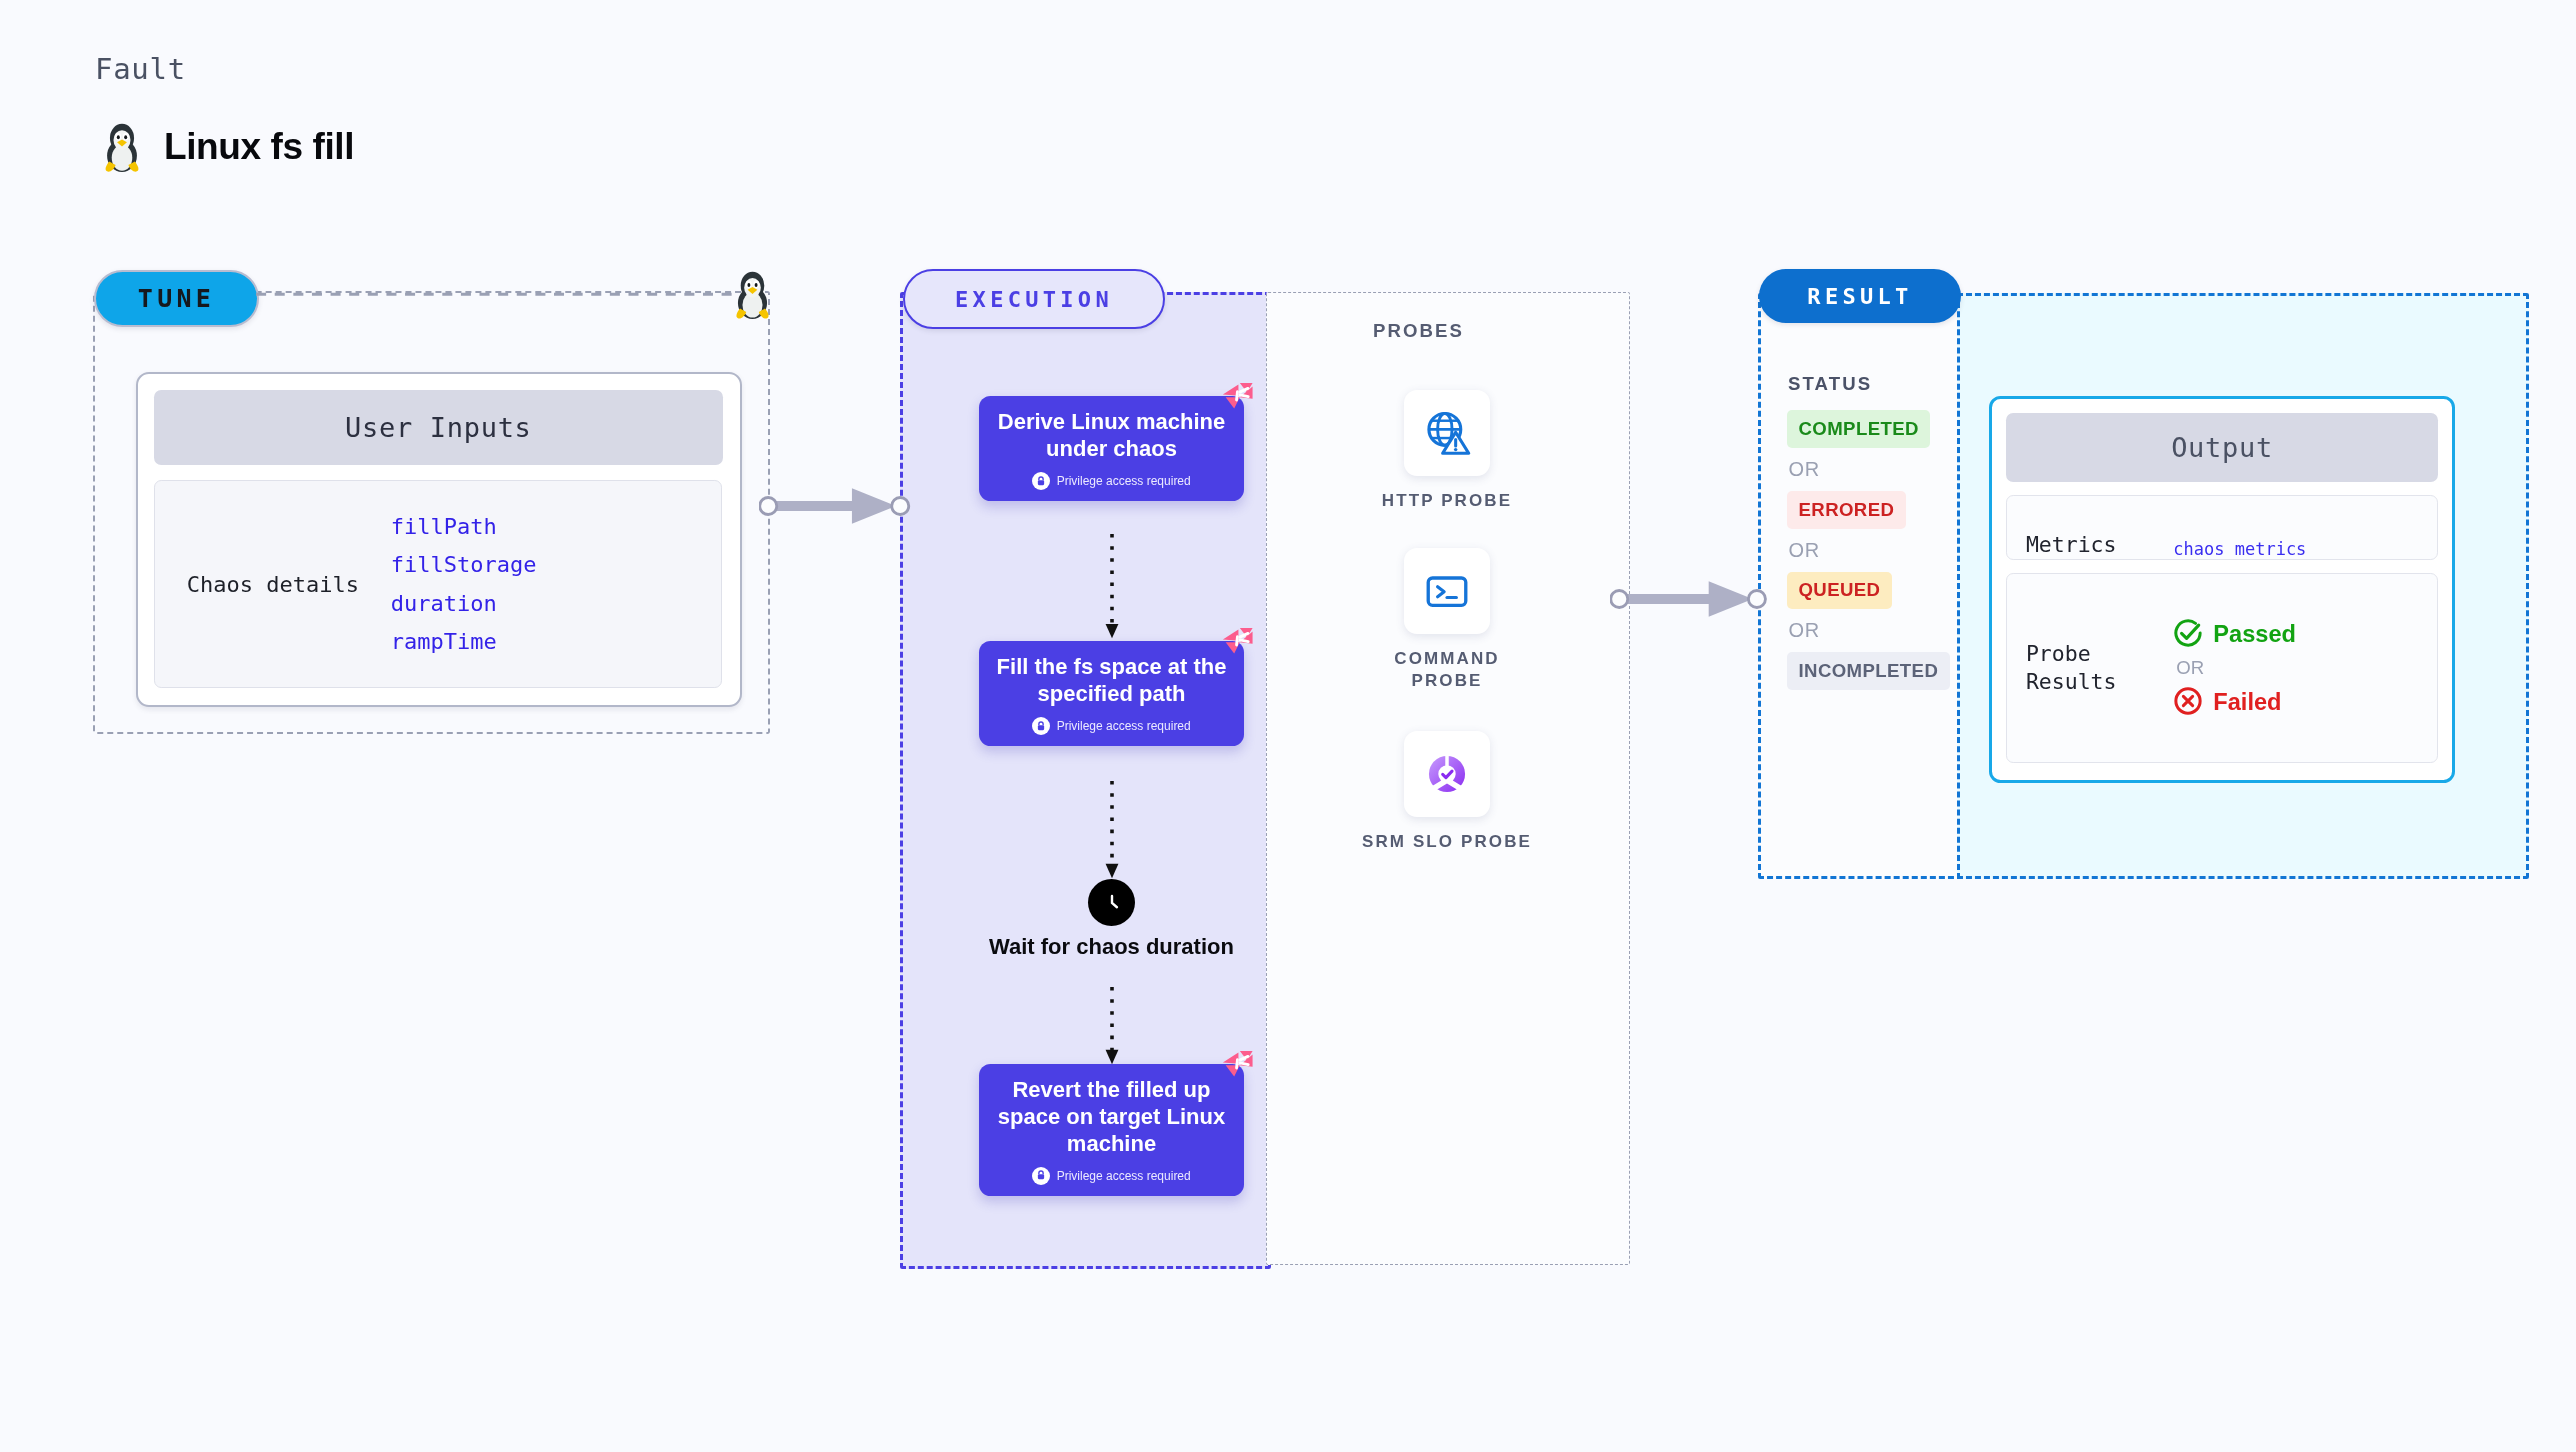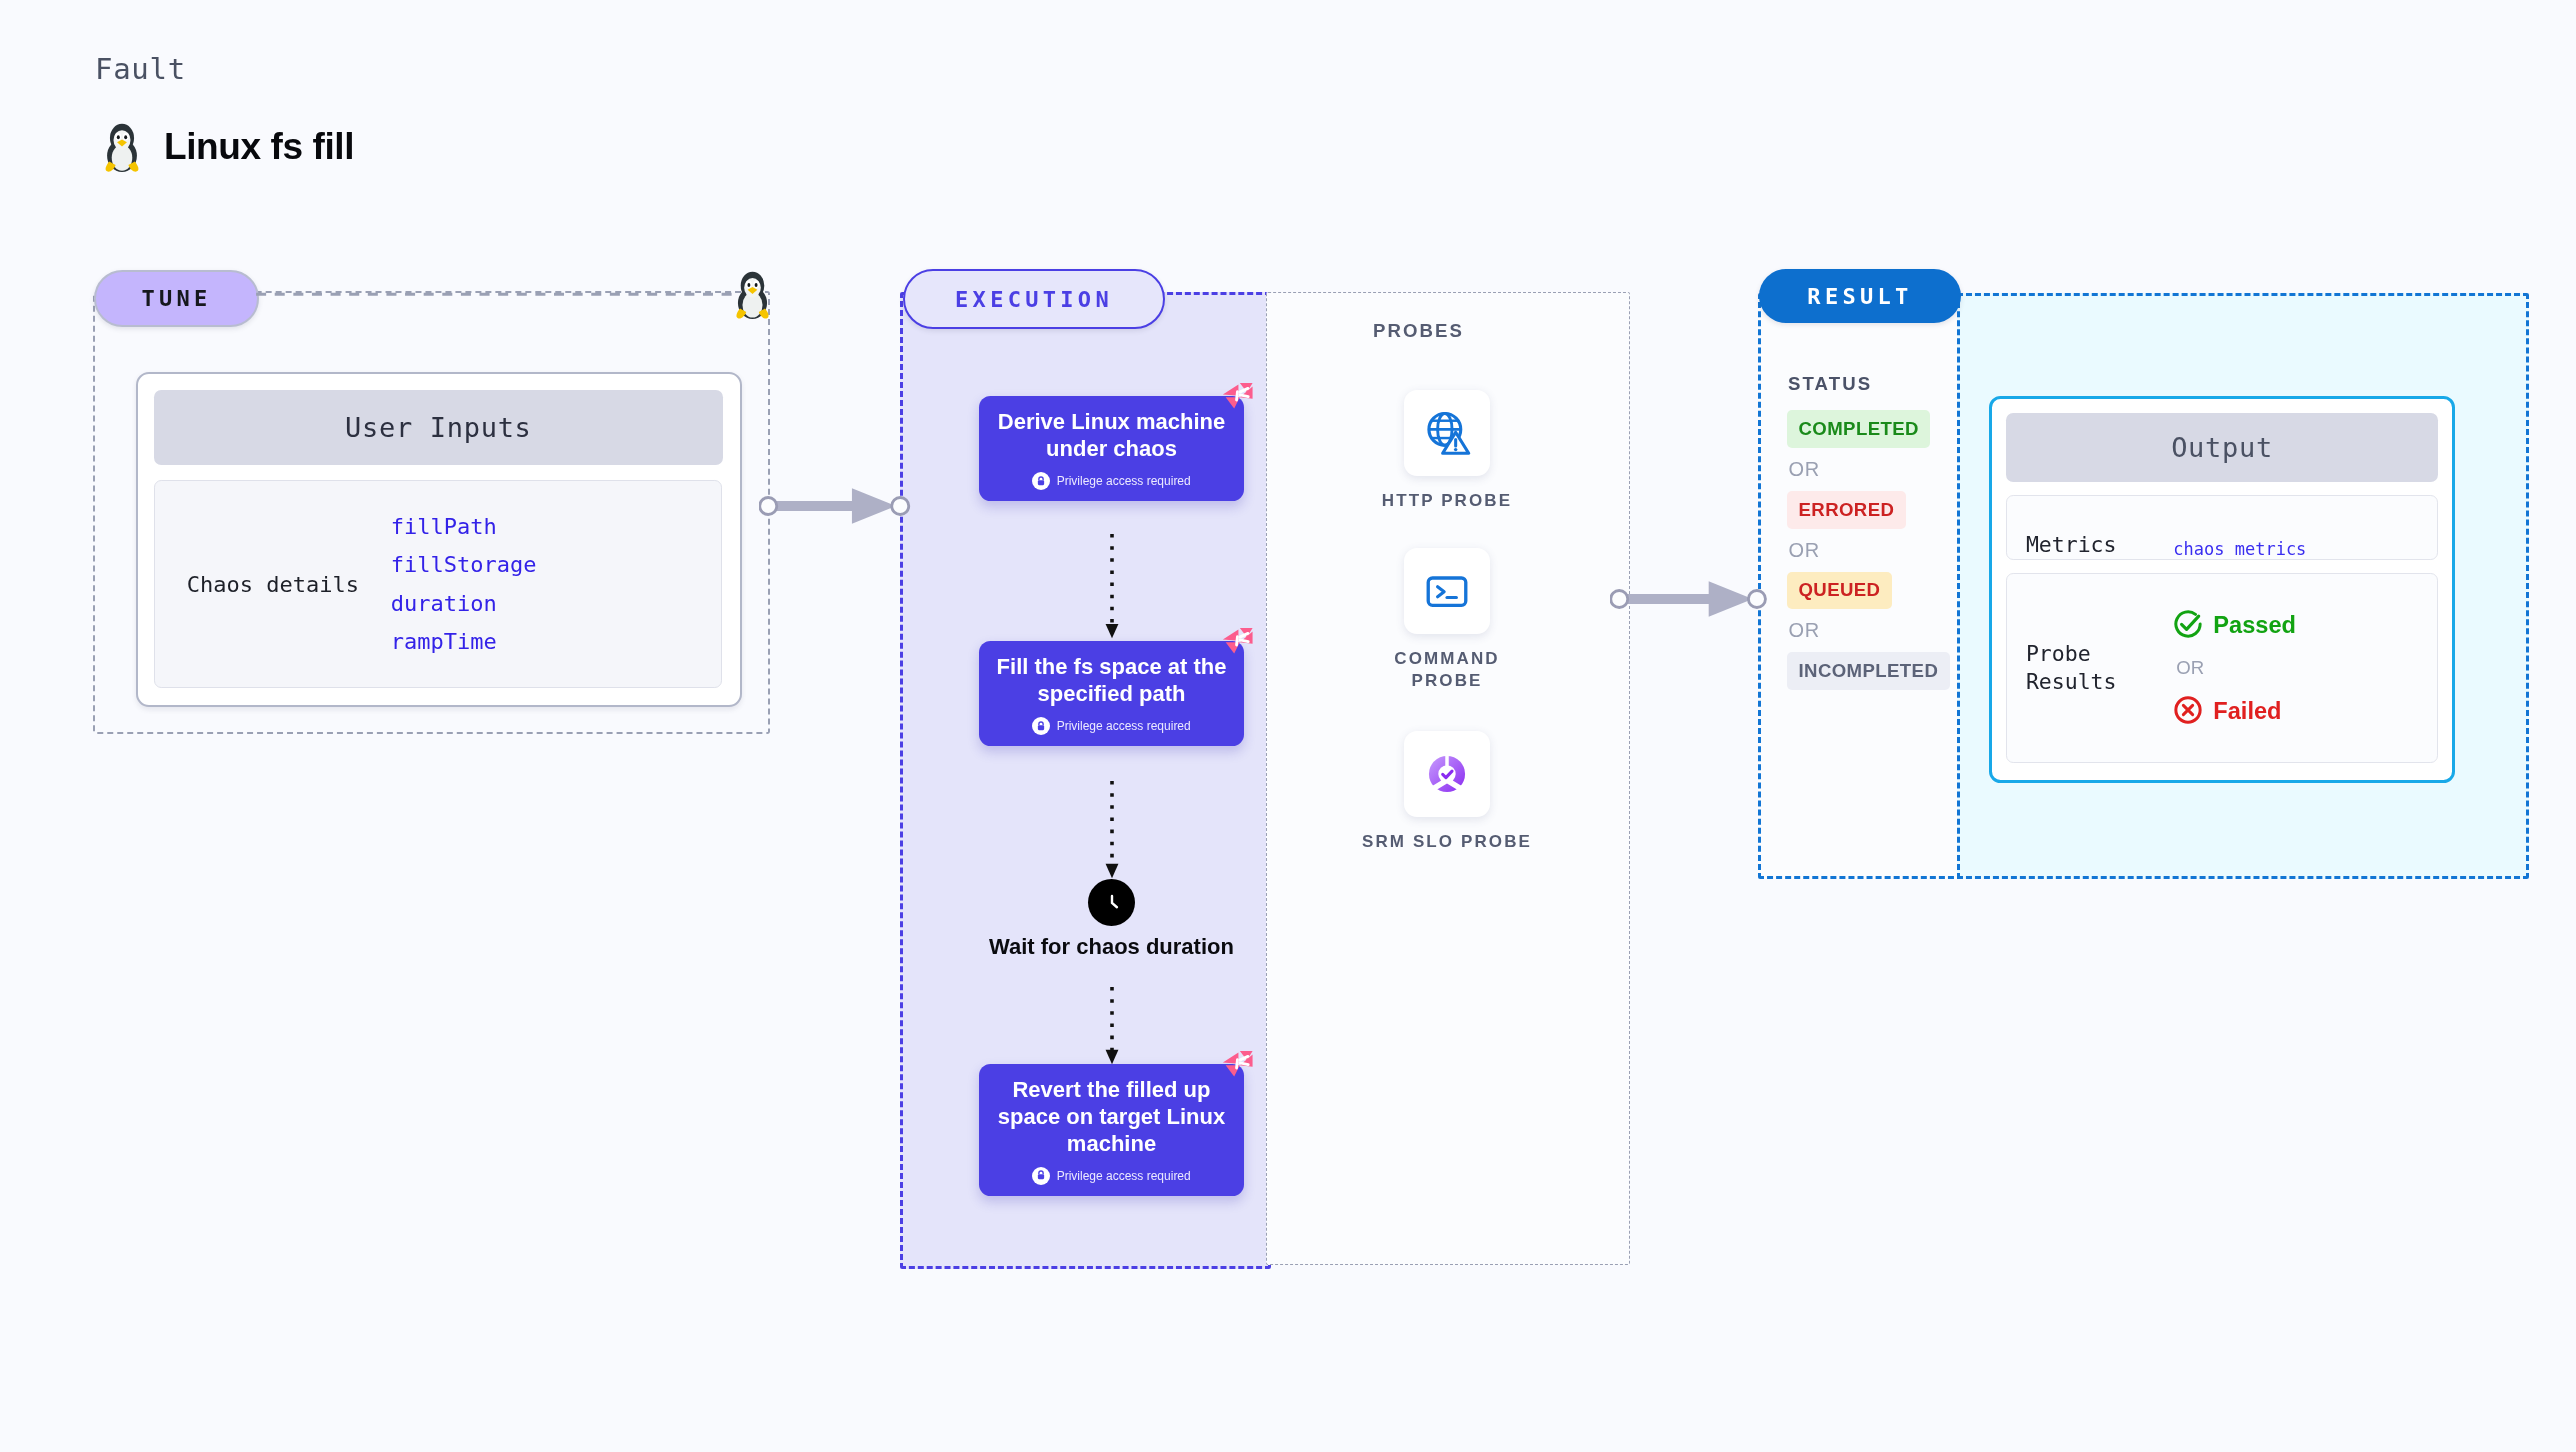--- a/index.html
+++ b/index.html
@@ -37,22 +37,22 @@
     display: flex; align-items: center; justify-content: center;
     border-radius: 716px;
     font-family: "DejaVu Sans Mono", monospace;
     font-weight: bold;
     letter-spacing: 4.3px;
     z-index: 6;
     box-shadow: 0 2.1px 5px rgba(60,60,90,.13);
   }
   #tune-badge {
     left: 94px; top: 270px; width: 161px; height: 53px;
-    background: #c4b5fd; border: 2.1px solid #b8bcd0; color: #16181d;
-    font-size: 22px;
+    background: #0ea5e9; border: 2.1px solid #b8bcd0; color: #16181d;
+    font-size: 25px;
   }
   #execution-badge {
     left: 903px; top: 269px; width: 258px; height: 56px;
     background: #e6e6fb; border: 2.9px solid #4b3fe4; color: #4b3fe4;
     font-size: 22px;
   }
   #result-badge {
     left: 1759px; top: 269px; width: 202px; height: 54px;
     background: #0d6fce; border: none; color: #ffffff;
     font-size: 22px;
@@ -252,21 +252,21 @@
   }
   .out-val-link {
     font-family: "DejaVu Sans Mono", monospace;
     font-size: 17px; color: #3a2ef0;
   }
   #probe-results-row {
     margin-top: 13px; height: 188px;
     background: #fbfcfe; border: 1.4px solid #e2e4ec; border-radius: 7.2px;
     display: flex; align-items: center;
   }
-  #probe-results-values { display: flex; flex-direction: column; gap: 16px; }
+  #probe-results-values { display: flex; flex-direction: column; gap: 7px; }
   .res-line { display: flex; align-items: center; gap: 10px; }
   .res-text { font-size: 23.6px; font-weight: bold; }
   .res-or { font-size: 18.6px; color: #9aa0b2; margin-left: 2.9px; }
 
   
   .connector { position: absolute; z-index: 8; }
 </style>
 </head>
 <body>
 

